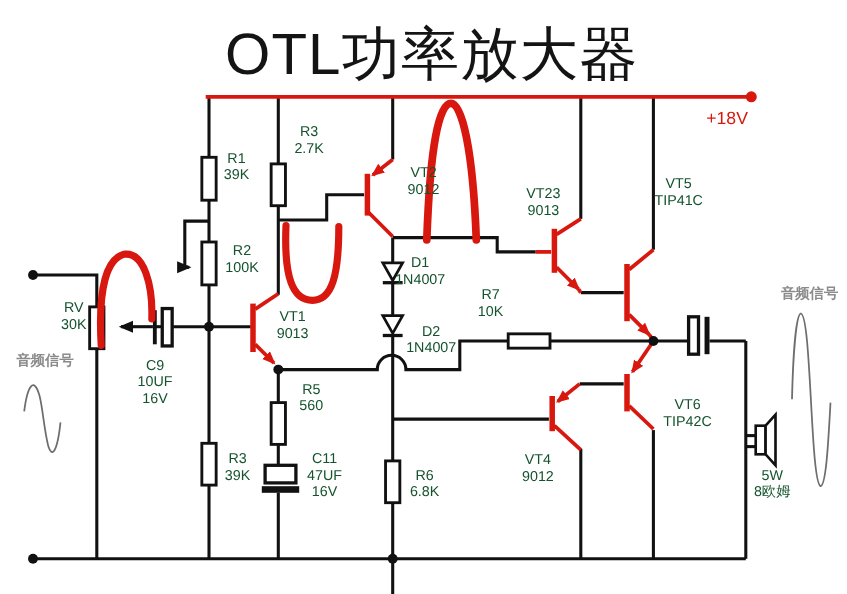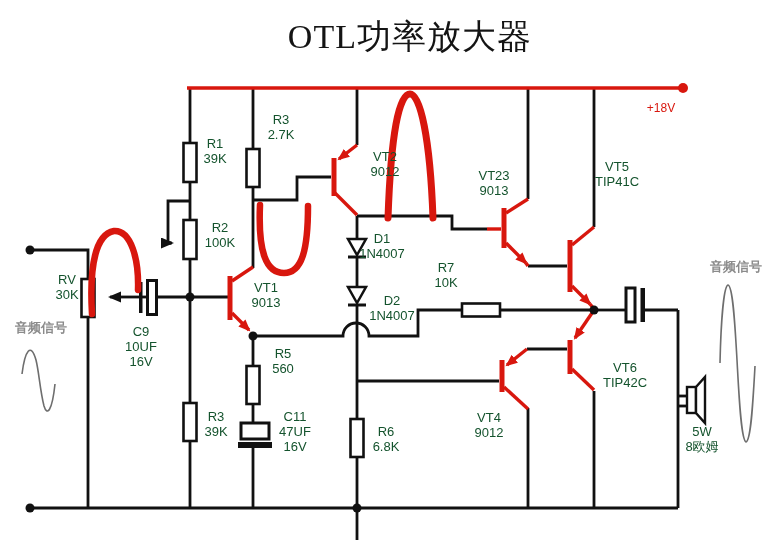--- a/index.html
+++ b/index.html
@@ -2,22 +2,22 @@
 <html><head>
 <meta charset="utf-8">
 <style>
   html,body{margin:0;padding:0;background:#fff;}
   #stage{
     position:relative;width:770px;height:540px;background:#ffffff;overflow:hidden;
     font-family:"Liberation Sans", sans-serif;
   }
   #title{
     position:absolute;left:50%;top:14px;transform:translateX(-48%);
-    font-family:Liberation Serif, serif;font-size:34px;color:#141414;
-    white-space:nowrap;letter-spacing:1px;margin-left:20px;
+    font-family:Liberation Sans, sans-serif;font-size:53px;color:#141414;
+    white-space:nowrap;letter-spacing:1px;
   }
   svg.schematic{position:absolute;left:0;top:0;}
   .lbl{
     position:absolute;transform:translateX(-50%);text-align:center;
     font-size:13px;line-height:15px;color:#14532d;white-space:nowrap;
   }
   .lbl.red{color:#d8170e;}
   .lbl.gray{color:#8b8b8b;font-weight:bold;}
 </style>
 </head>
@@ -264,21 +264,21 @@
     <div>TIP41C</div>
   </div>
   <div class="lbl" style="left:489px;top:410px">
     <div>VT4</div>
     <div>9012</div>
   </div>
   <div class="lbl" style="left:625px;top:360px">
     <div>VT6</div>
     <div>TIP42C</div>
   </div>
-  <div class="lbl red" style="left:661px;top:101px;font-size:12px">+18V</div>
+  <div class="lbl red" style="left:661px;top:101px;font-size:16px">+18V</div>
   <div class="lbl" style="left:702px;top:424px">
     <div>5W</div>
     <div>8欧姆</div>
   </div>
   <div class="lbl gray" style="left:41px;top:320px">音频信号</div>
   <div class="lbl gray" style="left:736px;top:259px">音频信号</div>
 
 </div>
 
 </body></html>

